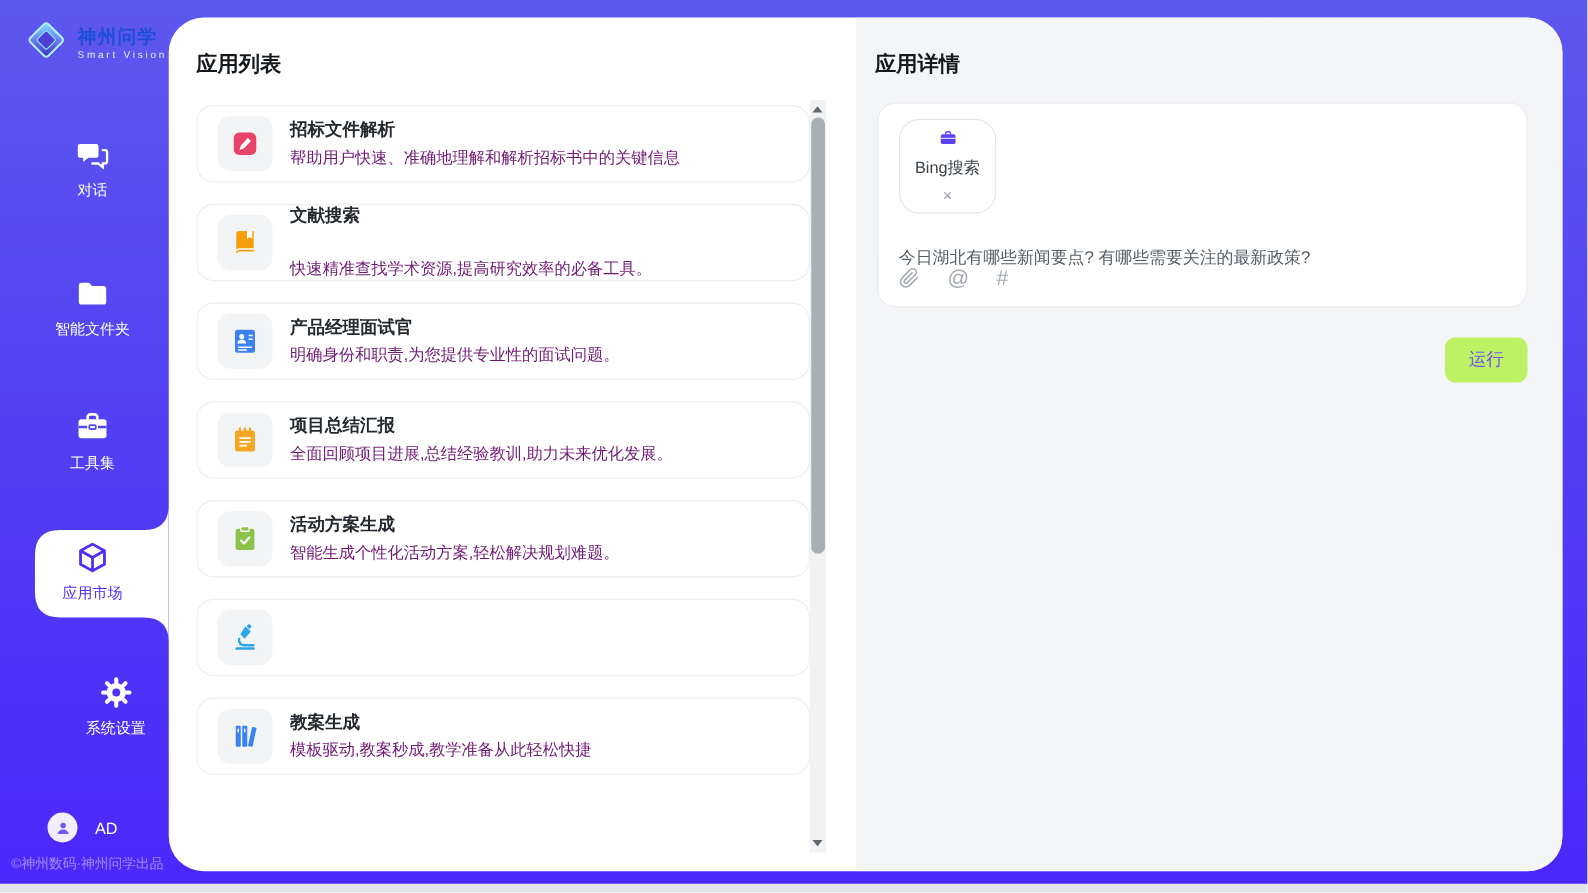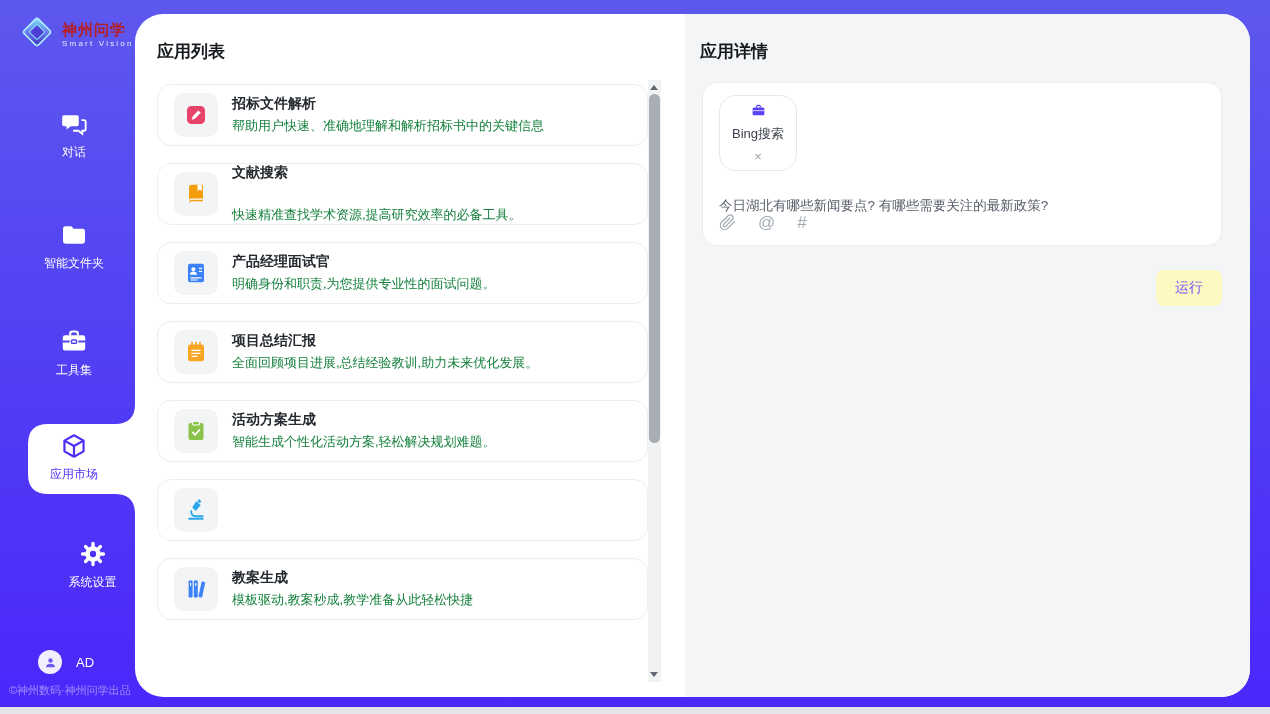--- a/index.html
+++ b/index.html
@@ -10,21 +10,21 @@
     position:relative;
   }
   
   .frame {
     position:absolute; left:0; top:0; width:1270px; height:707px;
     background:linear-gradient(180deg,#5d58ee 0%,#5242f3 45%,#4b27fb 100%);
   }
   
   .sidebar { position:absolute; left:0; top:0; width:135px; height:707px; z-index:3; }
   .logo { position:absolute; left:18px; top:13px; display:flex; align-items:center; gap:6px; }
-  .logo-name { color:#b91c1c; font-size:15px; font-weight:700; letter-spacing:1px; line-height:17px;margin-top:32px;}
+  .logo-name { color:#1d4ed8; font-size:15px; font-weight:700; letter-spacing:1px; line-height:17px;margin-top:32px;}
   .logo-sub { color:#e8ecff; font-size:8px; letter-spacing:2.2px; }
   .nav-item { position:absolute; left:0; width:148px; text-align:center; cursor:pointer; z-index:4; }
   .nav-item[data-index="0"] { top:110px; }
   .nav-item[data-index="1"] { top:221px; }
   .nav-item[data-index="2"] { top:328px; }
   .nav-item[data-index="3"] { top:432px; }
   .nav-item[data-index="4"] { top:540px;padding-left:37px; }
   .nav-icon { display:block; height:30px; color:#fff; }
   .nav-icon svg { width:28px; height:28px; }
   .nav-label { display:block; margin-top:4px; font-size:12px; color:#fff; }
@@ -42,21 +42,21 @@
   .list-title { left:22px; }
   .list-viewport { position:absolute; left:22px; top:70px; width:491px; height:598px; overflow:hidden; }
   .card { display:flex; align-items:center; gap:14px; height:62px; padding:0 16px;
     background:#fff; border:1px solid #edeef2; border-radius:14px; margin-bottom:17px; cursor:pointer; }
   .card.active { background:#f0e9fd; border-color:#a285f8; box-shadow:0 0 0 1px rgba(162,133,248,.25); }
   .icon-box { flex:0 0 44px; width:44px; height:44px; border-radius:10px; background:#f3f4f6;
     display:flex; align-items:center; justify-content:center; }
   .card.active .icon-box { background:#fbfaff; }
   .icon-box svg { width:24px; height:24px; }
   .card-name { font-size:14px; font-weight:700; color:#24282f; margin-bottom:4px; }
-  .card-desc { font-size:13px; color:#15803d; white-space:nowrap; }
+  .card-desc { font-size:13px; color:#701a75; white-space:nowrap; }
   
   .scrollbar { position:absolute; left:513px; top:66px; width:13px; height:602px; background:#f1f2f4; }
   .sb-arrow { position:absolute; left:2px; width:0; height:0; border-left:4.5px solid transparent; border-right:4.5px solid transparent; }
   .sb-up { top:5px; border-bottom:5px solid #606672; }
   .sb-down { bottom:5px; border-top:5px solid #606672; }
   .sb-thumb { position:absolute; left:1px; top:14px; width:11px; height:349px; background:#a9adb4; border-radius:6px; }
   
   .detail { position:absolute; left:550px; top:0; width:565px; height:683px; background:#f4f5f7; }
   .detail-title { left:15px; }
   .detail-card { position:absolute; left:17px; top:68px; width:520px; height:164px;
@@ -64,21 +64,21 @@
   .chip { display:inline-flex; align-items:center; gap:7px; border:1px solid #e6e7eb; border-radius:17px;
     padding:7px 12px; background:#fff; cursor:default;flex-direction:column; }
   .chip svg { width:15px; height:15px; color:#5a43f3; }
   .chip-label { font-size:13px; color:#3a3f4a; }
   .chip-close { font-size:13px; color:#9aa0aa; cursor:pointer; line-height:1; }
   .prompt { margin-top:26px; font-size:13.5px; color:#565d68; }
   .attach-row { position:absolute; left:16px; bottom:14px; display:flex; align-items:center; gap:22px; color:#a4aab4; }
   .attach-row svg { width:17px; height:17px; display:block; }
   .attach-glyph { font-size:17px; line-height:1; cursor:pointer; }
   .attach-icon { cursor:pointer; }
-  .run-btn { position:absolute; right:28px; top:256px; background:#fef9c3; color:#7453f6;
+  .run-btn { position:absolute; right:28px; top:256px; background:#bef264; color:#7453f6;
     font-size:14px; padding:9px 19px; border:none; border-radius:8px; cursor:pointer; font-family:inherit; }
 </style>
 </head>
 <body>
 
 <div class="frame"></div>
 
 <div class="sidebar">
   <div class="logo">
     <span>

